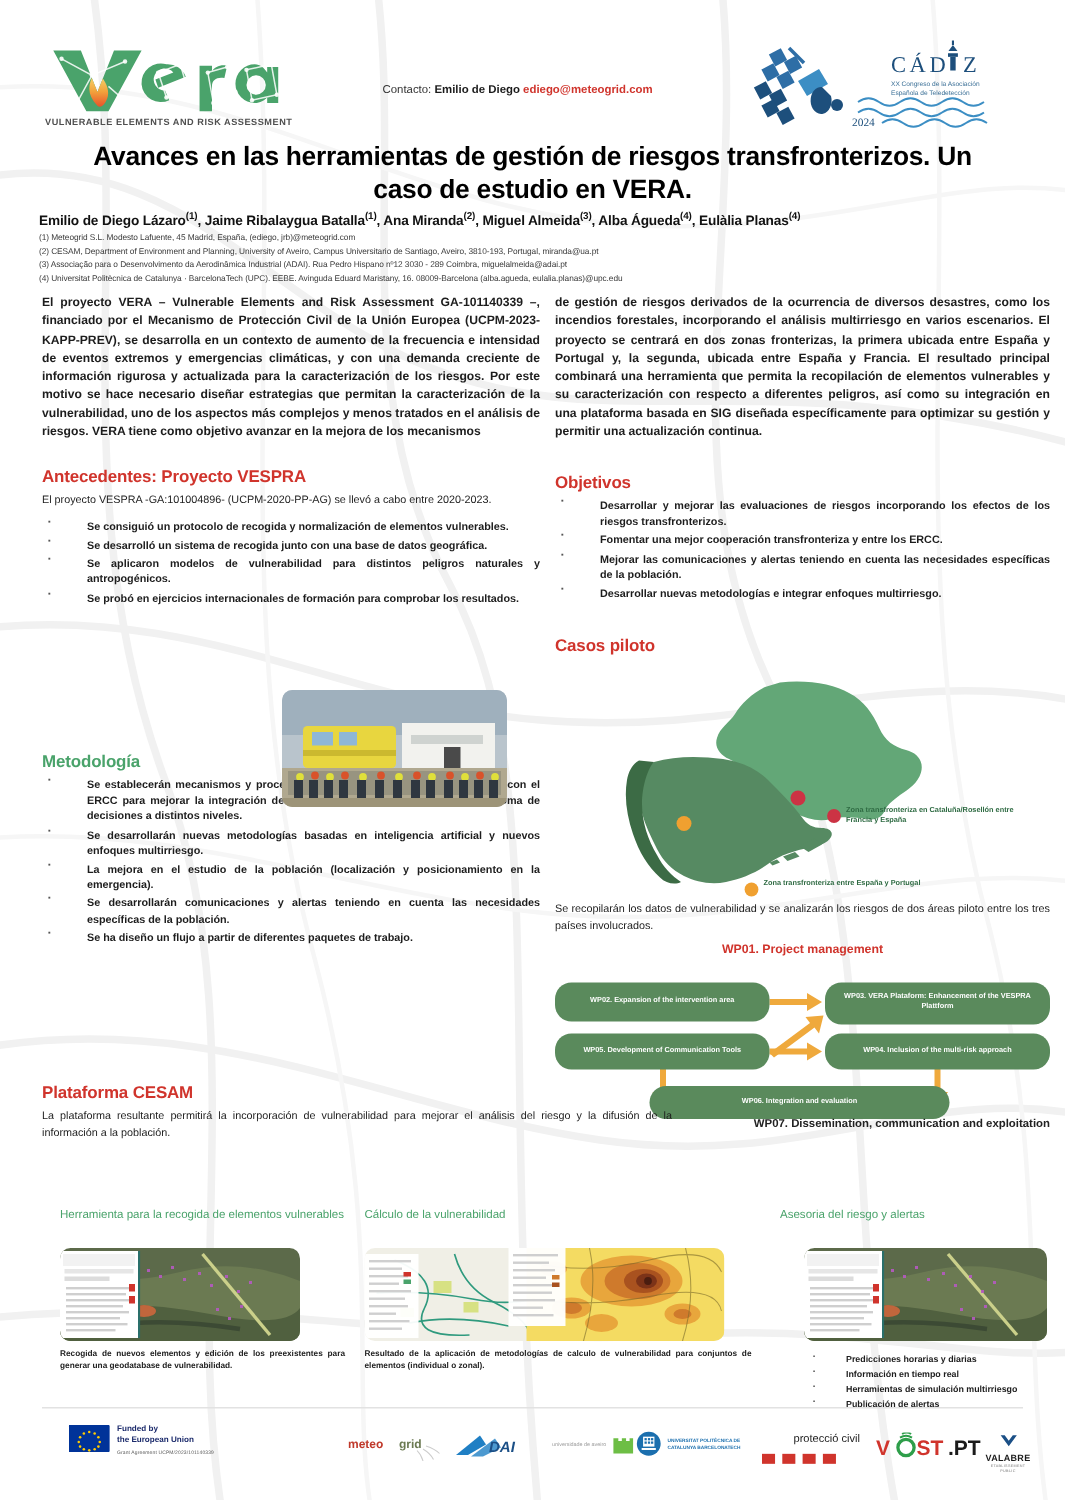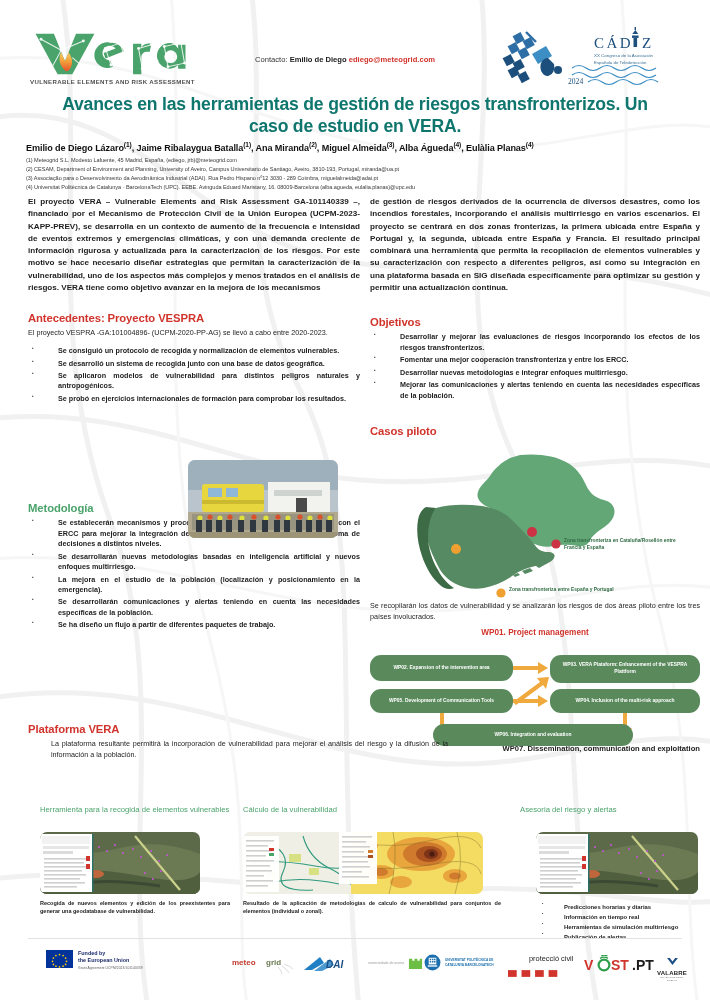--- a/index.html
+++ b/index.html
@@ -34,21 +34,21 @@
   #contact .lbl { color: #333; }
   #contact .who { font-weight: 700; color: #1b1b1b; }
   #contact .mail { font-weight: 700; color: #d0342c; }
 
   #cadiz { position: absolute; right: 18px; top: 26px; width: 190px; height: 62px; }
 
   
   #title {
     position: absolute; top: 94px; left: 60px; width: 590px;
     text-align: center;
-    color: #0f766e;
+    color: #000000;
     font-weight: 700;
     font-size: 17.6px;
     line-height: 1.25;
     letter-spacing: -.2px;
     z-index: 3;
   }
 
   
   #authors { position: absolute; top: 141px; left: 26px; width: 670px; z-index: 3; }
   #author-line { font-size: 9.1px; font-weight: 700; color: #111; letter-spacing: -.1px; }
@@ -380,22 +380,22 @@
 
     <div class="para">de gestión de riesgos derivados de la ocurrencia de diversos desastres, como los incendios forestales, incorporando el análisis multirriesgo en varios escenarios. El proyecto se centrará en dos zonas fronterizas, la primera ubicada entre España y Portugal y, la segunda, ubicada entre España y Francia. El resultado principal combinará una herramienta que permita la recopilación de elementos vulnerables y su caracterización con respecto a diferentes peligros, así como su integración en una plataforma basada en SIG diseñada específicamente para optimizar su gestión y permitir una actualización continua.</div>
 
     <div style="height:22px"></div>
 
     <div>
       <h2 class="sec">Objetivos</h2>
       <ul class="bul">
         <li>Desarrollar y mejorar las evaluaciones de riesgos incorporando los efectos de los riesgos transfronterizos.</li>
         <li>Fomentar una mejor cooperación transfronteriza y entre los ERCC.</li>
+        <li>Mejorar las comunicaciones y alertas teniendo en cuenta las necesidades específicas de la población.</li>
         <li>Desarrollar nuevas metodologías e integrar enfoques multirriesgo.</li>
-        <li>Mejorar las comunicaciones y alertas teniendo en cuenta las necesidades específicas de la población.</li>
       </ul>
     </div>
 
     <div style="height:22px"></div>
     <h2 class="sec">Casos piloto</h2>
   </div>
 
   <div id="map-wrap">
     <svg viewBox="0 0 330 155" width="330" height="155">
 
@@ -462,22 +462,22 @@
       <span>WP04. Inclusion of the multi-risk approach</span>
     </div>
     <div class="wp-box" style="left:63px; top:72px; width:200px; height:22px;">
       <span>WP06. Integration and evaluation</span>
     </div>
 
     <div id="wp-footer">WP07. Dissemination, communication and exploitation</div>
   </div>
 
   <div id="plat">
-    <h2 class="sec">Plataforma VERA</h2>
-    <div class="sub" style="margin-top:3px;margin-left:23px;">La plataforma resultante permitirá la incorporación de vulnerabilidad para mejorar el análisis del riesgo y la difusión de la información a la población.</div>
+    <h2 class="sec">Plataforma CESAM</h2>
+    <div class="sub" style="margin-top:3px;">La plataforma resultante permitirá la incorporación de vulnerabilidad para mejorar el análisis del riesgo y la difusión de la información a la población.</div>
   </div>
 
   <div id="tiles">
 
     <div class="tile" style="left:0; width:190px;">
       <div class="tile-head">Herramienta para la recogida de elementos vulnerables</div>
       <div class="shot" style="width:160px; height:62px;">
         <svg viewBox="0 0 160 62" width="160" height="62" preserveAspectRatio="none">
           <rect width="160" height="62" fill="#5c6a4a"></rect>
           <path d="M0,18 Q40,26 80,16 T160,22 L160,62 L0,62 Z" fill="#6b7a52"></path>

